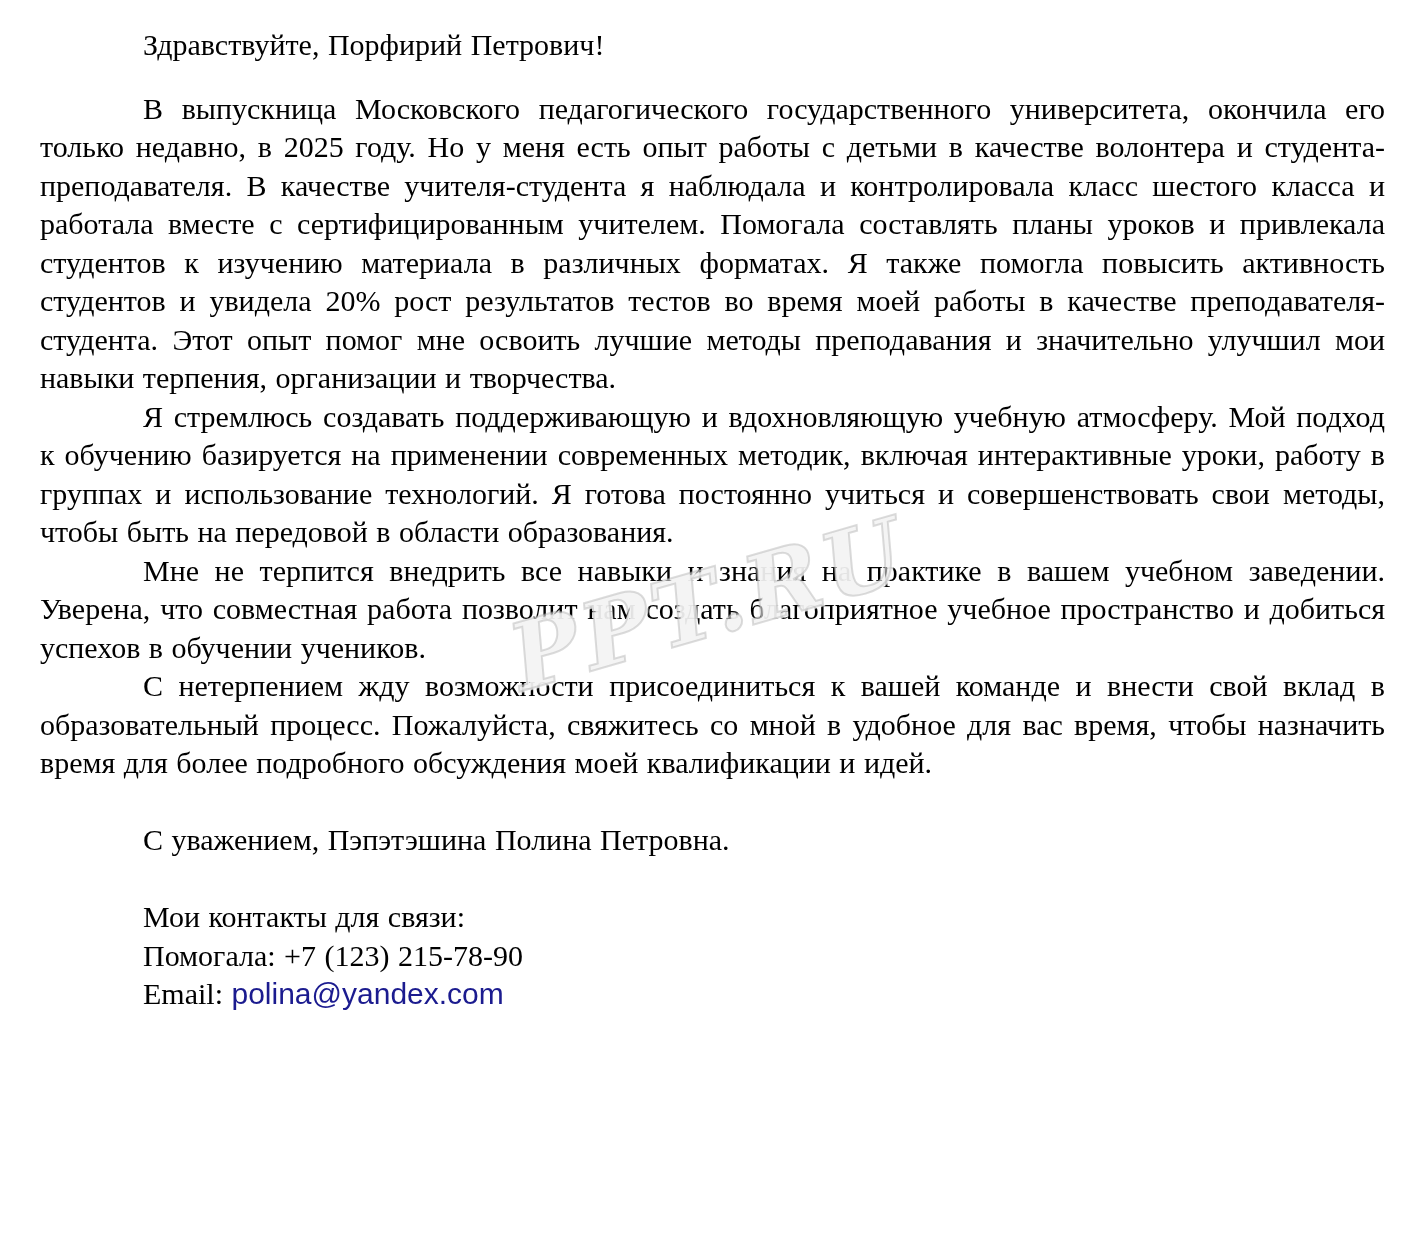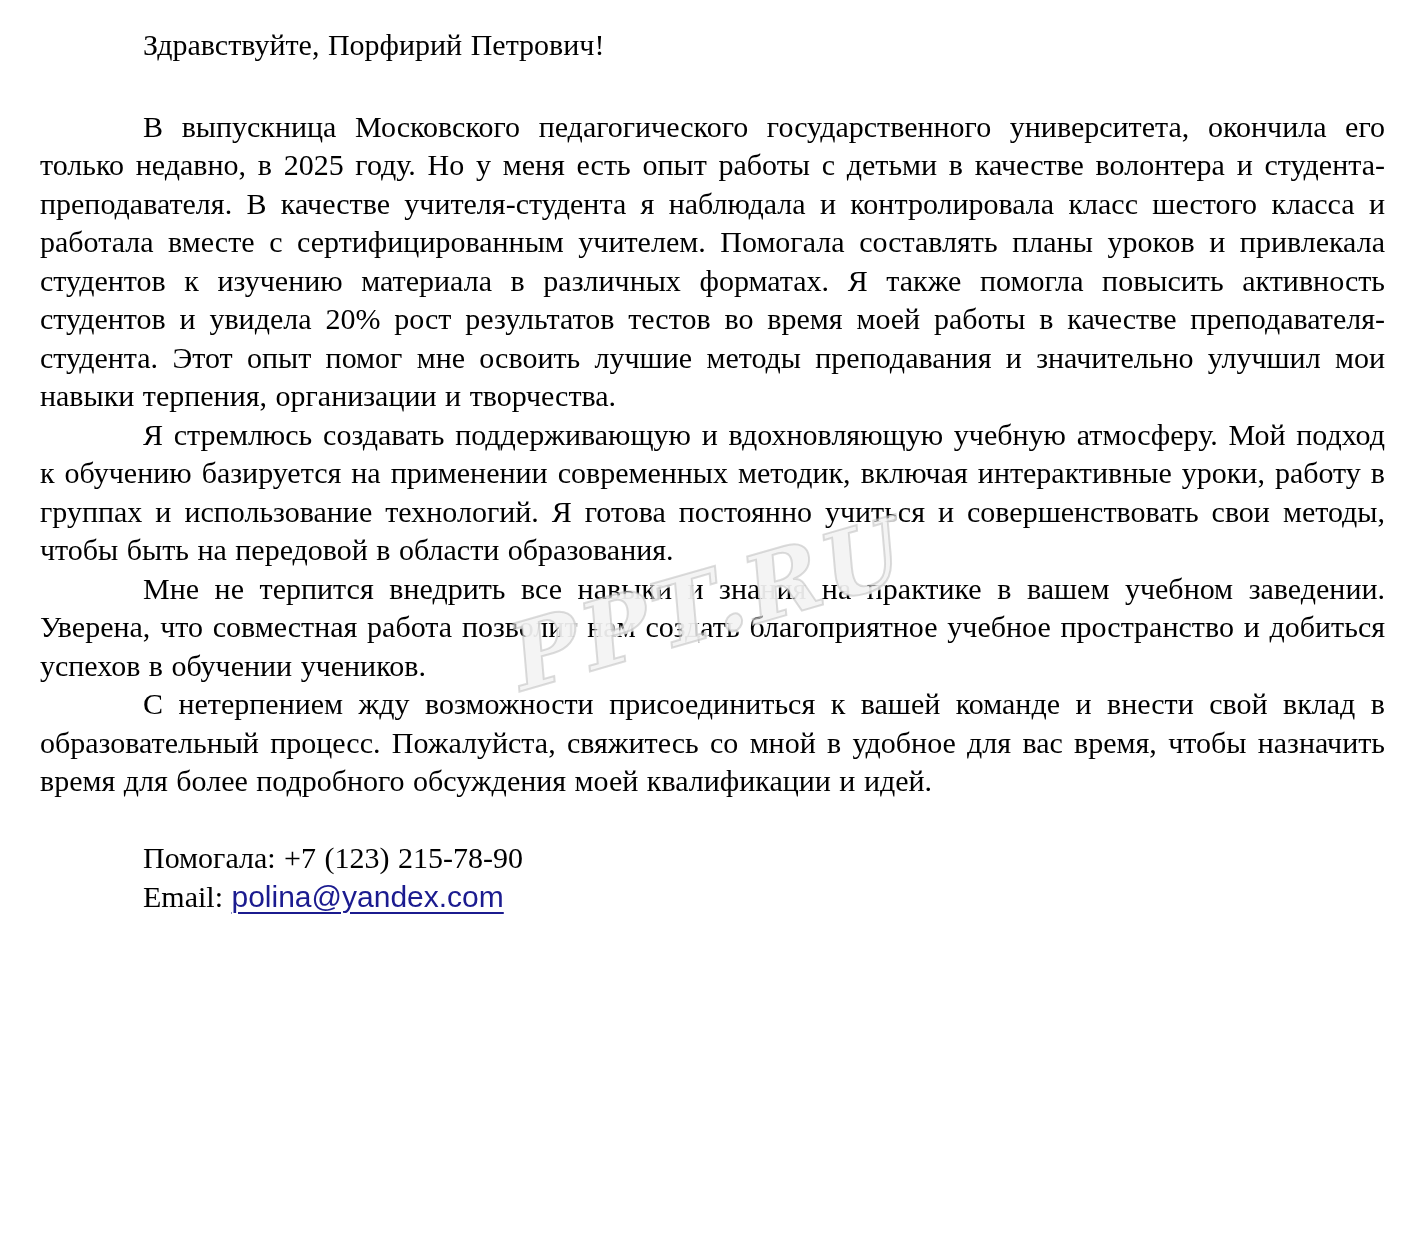--- a/index.html
+++ b/index.html
@@ -23,21 +23,21 @@
     position: relative;
   }
   p {
     margin: 0;
     font-size: 30px;
     line-height: 38.5px;
     text-indent: 103px;
     word-spacing: 1px;
   }
   .greeting {
-    margin-bottom: 43px;
+    margin-bottom: 25px;
     text-align: left;
   }
   .para {
     text-align: justify;
   }
   .para.align-left {
     text-align: left;
   }
   .para.last-para {
     margin-bottom: 38.5px;
@@ -45,21 +45,20 @@
   .signature {
     margin-bottom: 38.5px;
     text-align: left;
   }
   .contact-line, .contacts-heading {
     text-align: left;
   }
   .email-link {
     font-family: "Liberation Sans", "DejaVu Sans", sans-serif;
     color: #1b1b8f;
-    text-decoration: underline;
     text-decoration-thickness: 2px;
     text-underline-offset: 5px;
     cursor: pointer;
     text-align: center;
   }
   .watermark {
     position: absolute;
     left: 505px;
     top: 550px;
     width: 400px;
@@ -88,21 +87,23 @@
 
 
   <p class="para">В выпускница Московского педагогического государственного университета, окончила его только недавно, в 2025 году. Но у меня есть опыт работы с детьми в качестве волонтера и студента-преподавателя. В качестве учителя-студента я наблюдала и контролировала класс шестого класса и работала вместе с сертифицированным учителем. Помогала составлять планы уроков и привлекала студентов к изучению материала в различных форматах. Я также помогла повысить активность студентов и увидела 20% рост результатов тестов во время моей работы в качестве преподавателя-студента. Этот опыт помог мне освоить лучшие методы преподавания и значительно улучшил мои навыки терпения, организации и творчества.</p>
 
   <p class="para">Я стремлюсь создавать поддерживающую и вдохновляющую учебную атмосферу. Мой подход к обучению базируется на применении современных методик, включая интерактивные уроки, работу в группах и использование технологий. Я готова постоянно учиться и совершенствовать свои методы, чтобы быть на передовой в области образования.</p>
 
   <p class="para">Мне не терпится внедрить все навыки и знания на практике в вашем учебном заведении. Уверена, что совместная работа позволит нам создать благоприятное учебное пространство и добиться успехов в обучении учеников.</p>
 
   <p class="para last-para">С нетерпением жду возможности присоединиться к вашей команде и внести свой вклад в образовательный процесс. Пожалуйста, свяжитесь со мной в удобное для вас время, чтобы назначить время для более подробного обсуждения моей квалификации и идей.</p>
 
+  <p class="signature">С уважением, Пэпэтэшина Полина Петровна.</p>
 
+  <p class="contacts-heading">Мои контакты для связи:</p>
 
   <p class="contact-line"><span>Помогала:</span> <span>+7 (123) 215-78-90</span></p>
 
   <p class="contact-line"><span>Email:</span> <a class="email-link">polina@yandex.com</a></p>
 
   <div class="watermark">PPT.RU</div>
 
 </div>
 
 </body></html>

